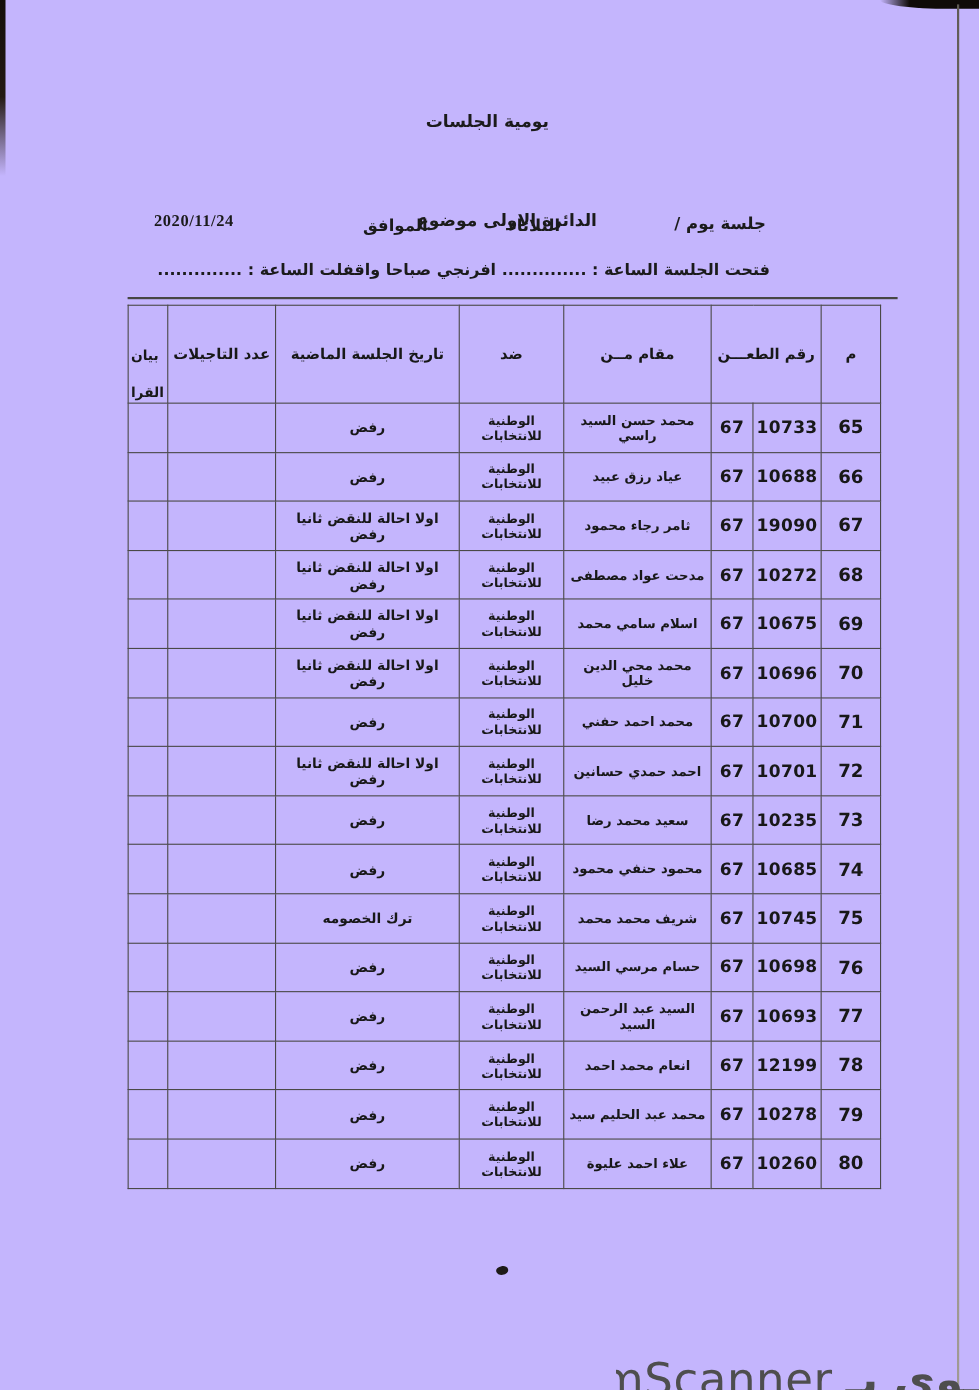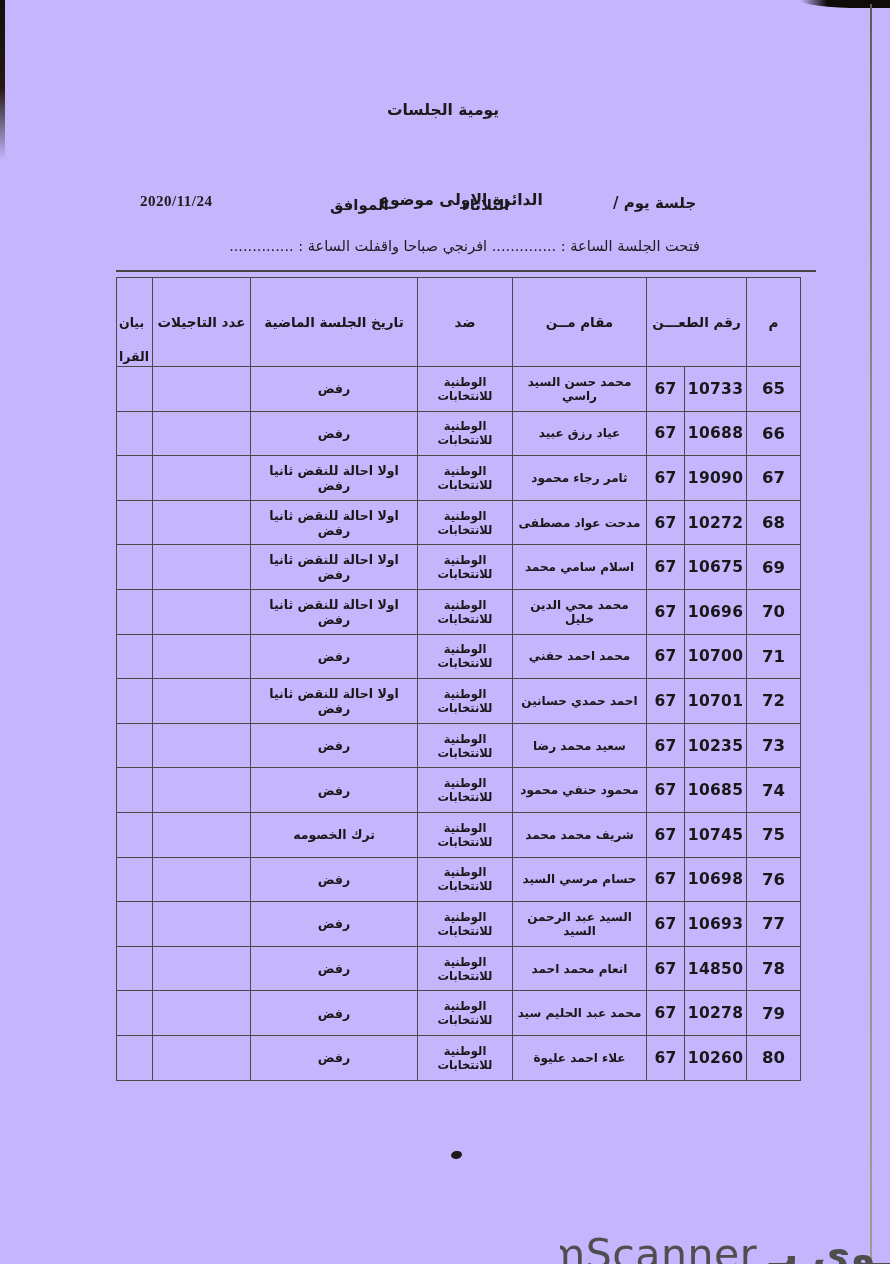--- a/index.html
+++ b/index.html
@@ -24,21 +24,21 @@
   .title-1{left:443px;top:101px;}
   .title-2{left:461px;top:155px;margin-top:36px;}
   .session-line span{position:absolute;font-weight:bold;font-size:15px;
     white-space:nowrap;direction:rtl;}
   .s-daylabel{left:613px;top:194px;}
   .s-dayvalue{left:462px;top:196px;}
   .s-corresp{left:330px;top:196px;}
   .s-date{left:140px;top:193px;font-family:"Liberation Serif",serif;
     font-weight:600;font-size:15.5px;letter-spacing:.5px;direction:ltr;text-align:right;}
   .opening-line{position:absolute;right:190px;top:238px;direction:rtl;
-    font-weight:normal;font-size:14.5px;white-space:nowrap;letter-spacing:.2px;text-align:right;}
+    font-weight:bold;font-size:14.5px;white-space:nowrap;letter-spacing:.2px;text-align:right;}
   
   .topline{position:absolute;left:116px;top:270px;width:700px;height:2px;background:#474644;}
   .tbl-wrap{position:absolute;left:116px;top:277px;}
   table{border-collapse:collapse;table-layout:fixed;width:684px;direction:rtl;}
   th,td{border:1.6px solid #4a4947;padding:0 2px;text-align:center;
     vertical-align:middle;font-weight:bold;color:#181818;overflow:hidden;}
   thead tr{height:50px;}
   tbody tr{height:44.6px;}
   th{font-size:13.5px;}
   .dec-h{padding:2px 1px;}
@@ -233,21 +233,21 @@
             <td class="c-num">10693</td>
             <td class="c-num">67</td>
             <td class="c-name">السيد عبد الرحمن السيد</td>
             <td class="c-against">الوطنية للانتخابات</td>
             <td class="c-note">رفض</td>
             <td class="c-empty"></td>
             <td class="c-empty"></td>
           </tr>
           <tr>
             <td class="c-seq">78</td>
-            <td class="c-num">14850</td>
+            <td class="c-num">12199</td>
             <td class="c-num">67</td>
             <td class="c-name">انعام محمد احمد</td>
             <td class="c-against">الوطنية للانتخابات</td>
             <td class="c-note">رفض</td>
             <td class="c-empty"></td>
             <td class="c-empty"></td>
           </tr>
           <tr>
             <td class="c-seq">79</td>
             <td class="c-num">10278</td>

